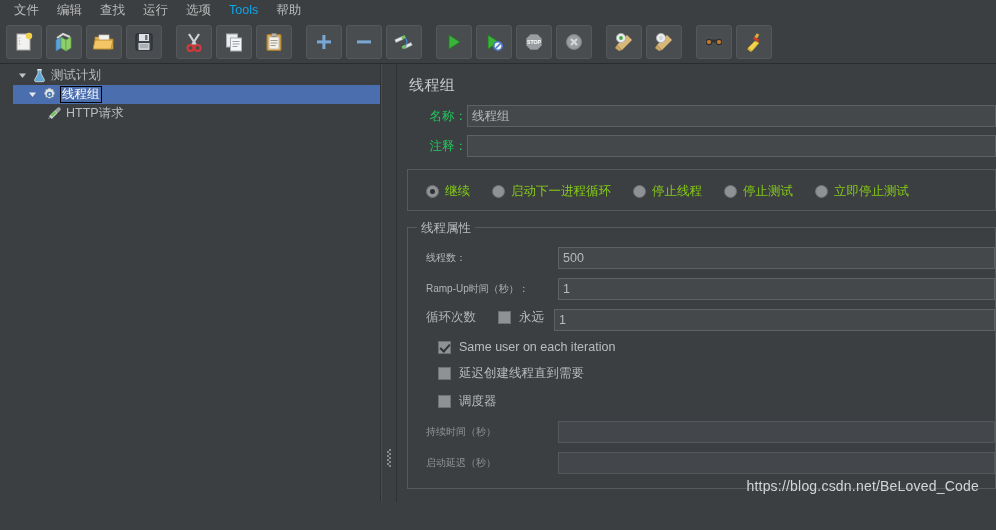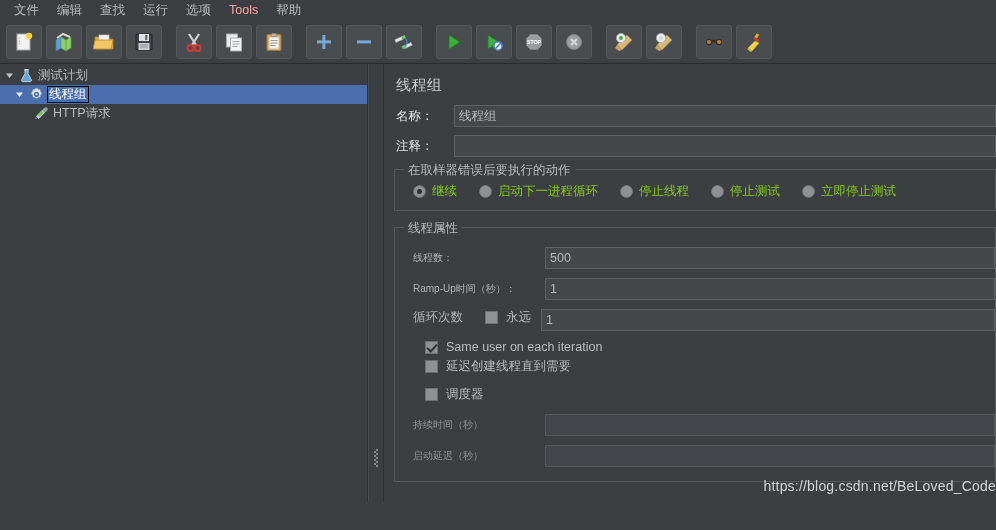--- a/index.html
+++ b/index.html
@@ -30,21 +30,21 @@
   }
   .menu-item {
     color: #bbbbbb;
     font-size: 12.5px;
     padding: 2px 9px 2px 9px;
     cursor: default;
     white-space: nowrap;
     line-height: 16px;
   }
   .menu-item.accel {
-    color: #fca5a5;
+    color: #0ea5e9;
     text-underline-offset: 1px;
     text-align: right;
   }
 
   
   .toolbar {
     height: 43px;
     background: #3c3f41;
     display: flex;
     align-items: center;
@@ -67,20 +67,21 @@
   }
   .tb-gap { width: 10px; flex: 0 0 auto; }
   .tbtn svg { display: block; }
 
   
   .main {
     flex: 1 1 auto;
     display: flex;
     min-height: 0;
     background: #3c3f41;
+    padding-left: 13px;
   }
 
   
   .tree-panel {
     width: 368px;
     background: #3c3f41;
     border-right: 1px solid #2f3133;
     flex: 0 0 auto;
     position: relative;
     overflow: hidden;
@@ -160,23 +161,24 @@
   }
 
   
   .field-row {
     display: flex;
     align-items: center;
     margin: 0 0 8px 0;
     padding-left: 12px;
   }
   .field-label {
-    color: #e5e5e5;
+    color: #22c55e;
     font-size: 12.5px;
     white-space: nowrap;
+    text-align: right;
   }
   .text-input {
     background: #45484a;
     border: 1px solid #5d6164;
     color: #b6babd;
     font-size: 12.5px;
     height: 22px;
     line-height: 20px;
     padding: 0 4px;
     box-sizing: border-box;
@@ -267,21 +269,21 @@
   }
   .cb-label {
     color: #b9bdc0;
     font-size: 12.5px;
     white-space: nowrap;
   }
   .cb-row {
     display: flex;
     align-items: center;
     padding-left: 30px;
-    margin-bottom: 4px;
+    margin-bottom: 11px;
   }
 
   .thread-field-label {
     width: 150px;
     color: #b0b4b7;
     font-size: 10px;
     padding-left: 18px;
     box-sizing: border-box;
     white-space: nowrap;
   }
@@ -305,21 +307,21 @@
     margin-right: 22px;
   }
   .forever-wrap {
     display: flex;
     align-items: center;
     margin-right: 10px;
   }
 
   .watermark {
     position: absolute;
-    right: 0;
+    right: 17px;
     bottom: 8px;
     color: #d2d6d8;
     font-size: 14px;
     letter-spacing: 0.2px;
     pointer-events: none;
   }
 </style>
 </head>
 <body>
 
@@ -604,21 +606,20 @@
         <span class="field-label" style="width:58px">名称：</span>
         <input class="text-input" type="text" value="线程组" style="">
       </div>
 
       <div class="field-row">
         <span class="field-label" style="width:58px">注释：</span>
         <input class="text-input" type="text" value="" style="">
       </div>
 
       <div class="group" style="margin-top:12px;">
-        <div class="group-title">在取样器错误后要执行的动作</div>
         <div class="radio-row">
 
           <div class="radio-opt">
             <span class="radio checked"></span>
             <span class="radio-label">继续</span>
           </div>
 
           <div class="radio-opt">
             <span class="radio"></span>
             <span class="radio-label">启动下一进程循环</span>

